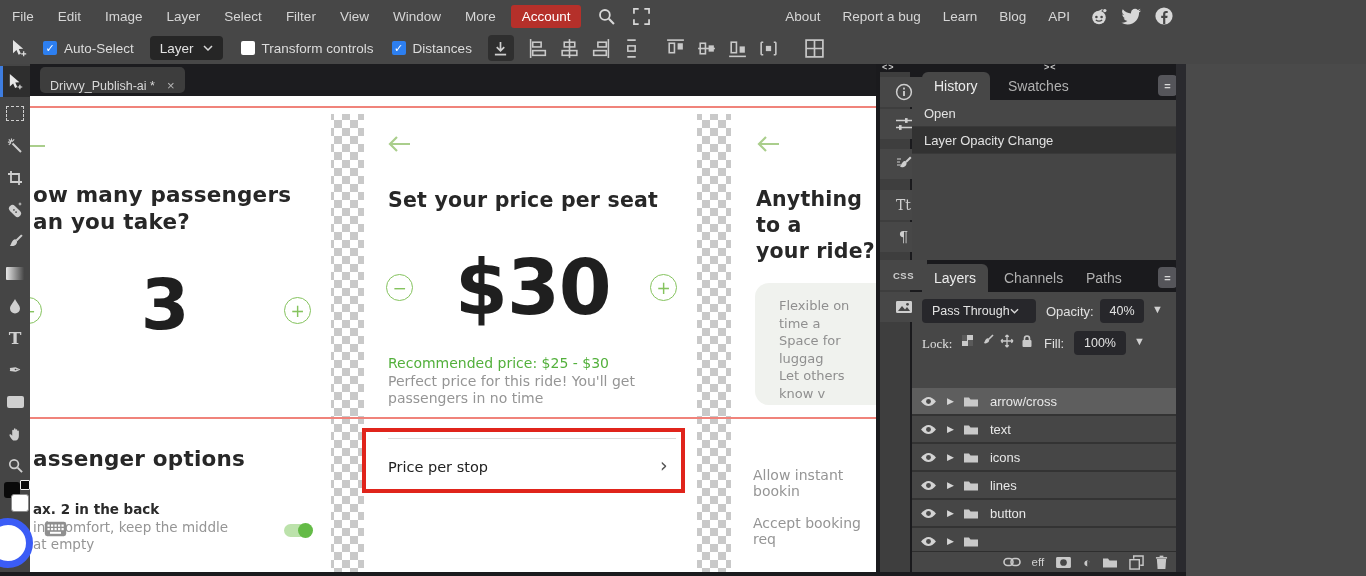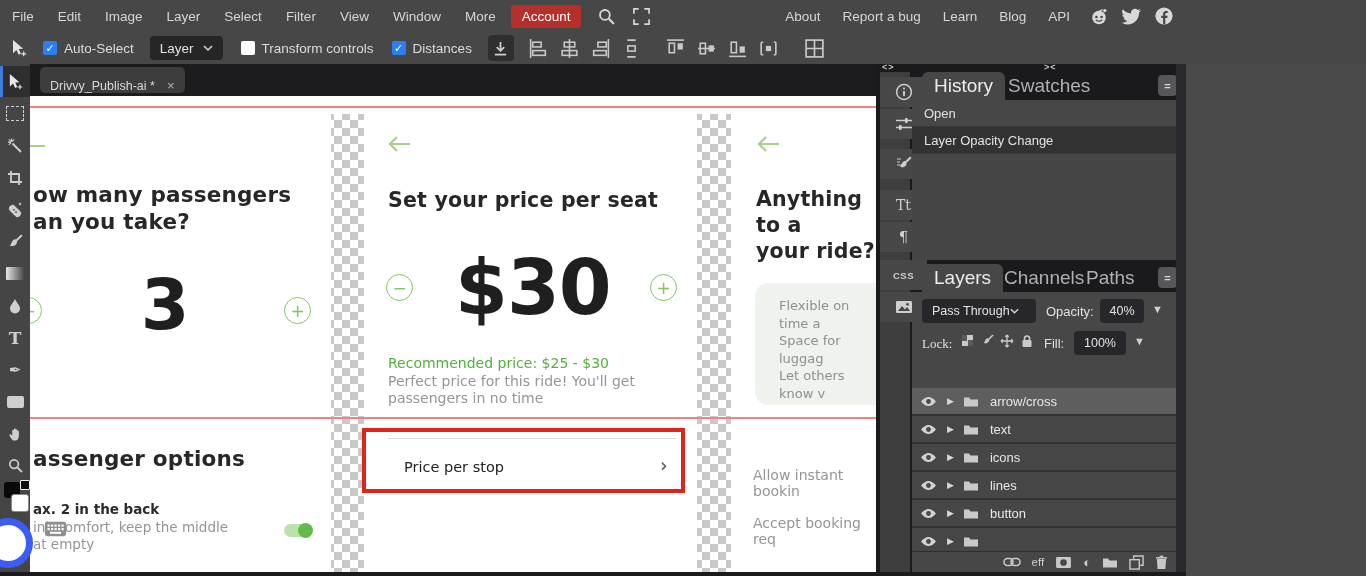--- a/index.html
+++ b/index.html
@@ -50,21 +50,21 @@
   .toggle{position:absolute;width:28px;height:13px;border-radius:7px;background:#bce2ab;}
   .toggle .knob{position:absolute;right:-1px;top:-1px;width:15px;height:15px;border-radius:50%;background:#64bb47;}
   .ann-rect{position:absolute;border:4px solid #e0241b;z-index:6;}
   
   .backdrop{left:876px;top:64px;width:310px;height:512px;background:#1a1a1d;}
   .minicol{left:880px;top:72px;width:30px;height:504px;background:#3e3e3e;}
   .minicell{position:absolute;left:0;width:47px;height:30px;background:#474747;display:flex;
             align-items:center;justify-content:center;color:#cfcfcf;}
   .collapse{position:absolute;top:62px;color:#c8c8c8;font-size:9px;letter-spacing:1px;font-weight:bold;}
   .panel-tab{position:absolute;height:28px;background:#474747;border-radius:6px 6px 0 0;display:flex;
-             align-items:center;justify-content:center;color:#ececec;font-size:19px;padding:0 12px;}
+             align-items:center;justify-content:center;color:#ececec;font-size:14px;padding:0 12px;}
   .panel-tab.inactive{background:transparent;color:#b0b0b0;}
   .menu-sq{position:absolute;width:19px;height:21px;background:#55555a;border-radius:4px;color:#d8d8d8;
            display:flex;align-items:center;justify-content:center;font-size:11px;font-weight:bold;}
   .hist-row{position:absolute;left:0;width:264px;height:27px;display:flex;align-items:center;
             padding-left:12px;box-sizing:border-box;color:#e2e2e2;font-size:13px;border-bottom:1px solid #393939;}
   .darkfield{background:#27272b;border-radius:4px;height:24px;display:flex;align-items:center;
              color:#e3e3e3;font-size:12.5px;}
   .layer-row{position:absolute;left:0;width:264px;height:28px;background:#464646;border-bottom:2px solid #333;
              display:flex;align-items:center;color:#e8e8e8;font-size:13px;box-sizing:border-box;}
   .layer-row.selected{background:#5e5e5e;}
@@ -334,21 +334,21 @@
       </svg>
     <div class="abs d-head" style="left:358px;top:92px;font-size:20.5px;">Set your price per seat</div>
     <div class="abs" style="left:425px;top:147px;width:150px;text-align:center;font-size:76px;font-weight:700;color:#1f1f1f;letter-spacing:-1px;">$30</div>
     <span class="circle-btn" style="left:356px;top:178px;">−</span>
     <span class="circle-btn" style="left:620px;top:178px;">+</span>
     <div class="abs" style="left:358px;top:259px;font-size:14px;color:#53b03c;">Recommended price: $25 - $30</div>
     <div class="abs d-gray" style="left:358px;top:277px;font-size:14px;">Perfect price for this ride! You'll get</div>
     <div class="abs d-gray" style="left:358px;top:294px;font-size:14px;">passengers in no time</div>
     <div class="ann-rect" style="left:332px;top:332px;width:315px;height:57px;"></div>
     <div class="abs" style="left:358px;top:342px;width:288px;height:1px;background:#dcdcdc;z-index:7;"></div>
-    <div class="abs" style="left:374px;top:363px;font-size:14.5px;color:#222;z-index:7;">Price per stop</div>
+    <div class="abs" style="left:358px;top:363px;font-size:14.5px;color:#222;z-index:7;">Price per stop</div>
     <span class="abs" style="left:630px;top:358px;font-size:19px;color:#555;z-index:7;">›</span>
 
     <svg class="abs" style="left:726px;top:39px;" width="25" height="18" viewBox="0 0 25 18">
         <path d="M23 9H3 M10 2 L3 9 l7 7" stroke="#aace8c" stroke-width="2.2" fill="none"></path>
       </svg>
     <div class="abs d-head" style="left:726px;top:90px;font-size:20.5px;line-height:26px;">
       <div>Anything to a</div>
       <div>your ride?</div>
     </div>
     <div class="abs" style="left:725px;top:187px;width:150px;height:122px;background:#f0f2ee;border-radius:14px;"></div>

